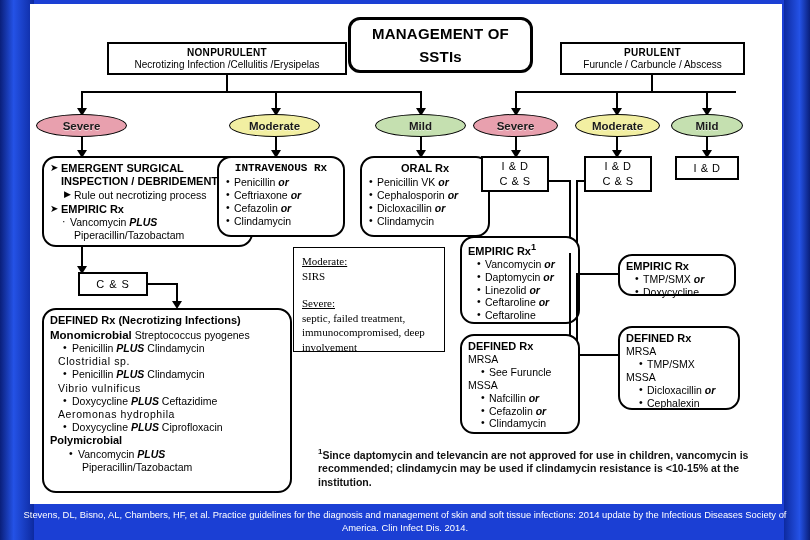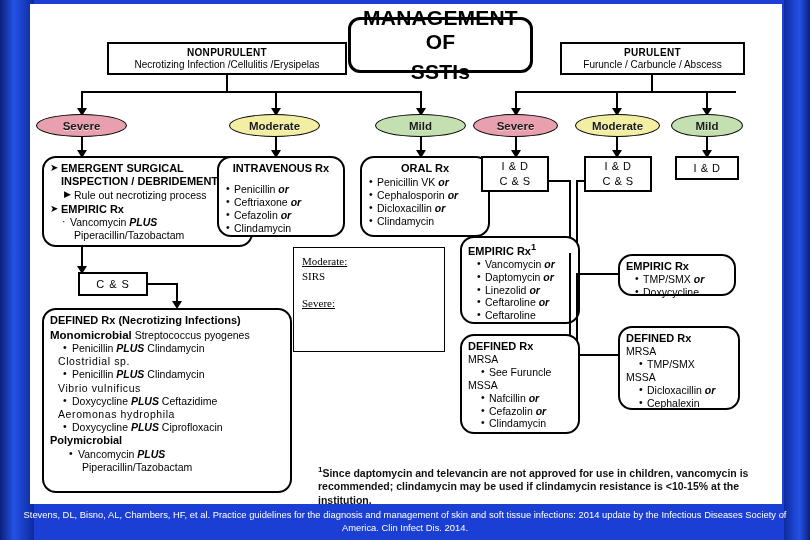--- a/index.html
+++ b/index.html
@@ -26,22 +26,22 @@
   .stage{position:absolute;left:0;top:0;width:752px;height:500px;}
 
   
   .node{position:absolute;box-sizing:border-box;background:#fff;color:#000;}
   .rect{border:2px solid #000;}
   .round{border:2px solid #000;border-radius:14px;}
   .center{text-align:center;}
 
   .hdr-big{
     border:3px solid #000;border-radius:12px;
-    display:flex;align-items:center;justify-content:flex-start;
-    font-weight:bold;font-size:21px;line-height:1.15;text-align:center;
+    display:flex;align-items:center;justify-content:center;
+    font-weight:bold;font-size:15px;line-height:1.15;text-align:center;
     letter-spacing:.2px;
   }
   .hdr{
     border:2px solid #000;display:flex;flex-direction:column;
     align-items:center;justify-content:center;text-align:center;
   }
   .hdr .h1{font-weight:bold;font-size:10px;letter-spacing:.3px;}
   .hdr .h2{font-size:10px;margin-top:1px;}
 
   
@@ -257,21 +257,21 @@
         <b style="font-size:11px;">Polymicrobial</b>
       </div>
       <div style="padding-left:28px;position:relative;">
         <span style="position:absolute;left:19px;top:-1px;">•</span>
         <span>Vancomycin </span><b class="plus">PLUS</b>
       </div>
       <div style="padding-left:32px;">Piperacillin/Tazobactam</div>
     </div>
 
     <div class="node round box" style="left:187px;top:152px;width:128px;height:81px;">
-      <div class="bt center" style="margin-bottom:8px;">INTRAVENOUS Rx</div>
+      <div class="bt center" style="margin-bottom:1px;font-family:Liberation Mono, monospace;">INTRAVENOUS Rx</div>
       <ul>
         <li><span>Penicillin </span><b class="or">or</b></li>
         <li><span>Ceftriaxone </span><b class="or">or</b></li>
         <li><span>Cefazolin </span><b class="or">or</b></li>
         <li><span>Clindamycin</span></li>
       </ul>
     </div>
 
     <div class="node round box" style="left:330px;top:152px;width:130px;height:81px;">
       <div class="bt center" style="margin-bottom:1px;">ORAL Rx</div>
@@ -281,20 +281,21 @@
         <li><span>Dicloxacillin </span><b class="or">or</b></li>
         <li><span>Clindamycin</span></li>
       </ul>
     </div>
 
     <div class="note" style="position:absolute;left:263px;top:243px;width:152px;height:105px;box-sizing:border-box;">
       <div><u>Moderate:</u></div>
       <div>SIRS</div>
       <span class="gap"></span>
       <div><u>Severe:</u></div>
+      <div>septic, failed treatment, immunocompromised, deep involvement</div>
     </div>
 
     <div class="node rect ids" style="left:451px;top:152px;width:68px;height:36px;">
       <span>I &amp; D</span>
       <span>C &amp; S</span>
     </div>
 
     <div class="node rect ids" style="left:554px;top:152px;width:68px;height:36px;">
       <span>I &amp; D</span>
       <span>C &amp; S</span>
@@ -361,21 +362,21 @@
       <ul style="padding-left:12px;">
         <li><span>TMP/SMX</span></li>
       </ul>
       <div>MSSA</div>
       <ul style="padding-left:12px;">
         <li><span>Dicloxacillin </span><b class="or">or</b></li>
         <li><span>Cephalexin</span></li>
       </ul>
     </div>
 
-    <div class="footnote" style="left:288px;top:461px;width:450px;">
+    <div class="footnote" style="left:288px;top:443px;width:450px;">
       <sup>1</sup><span>Since daptomycin and televancin are not approved for use in children, vancomycin is recommended; clindamycin may be used if clindamycin resistance is &lt;10-15% at the institution.</span>
     </div>
 
   </div>
 </div>
 
 <div class="citation">
   <span>Stevens, DL, Bisno, AL, Chambers, HF, et al. Practice guidelines for the diagnosis and management of skin and soft tissue infections: 2014 update by the Infectious Diseases Society of America. Clin Infect Dis. 2014.</span>
 </div>
 

